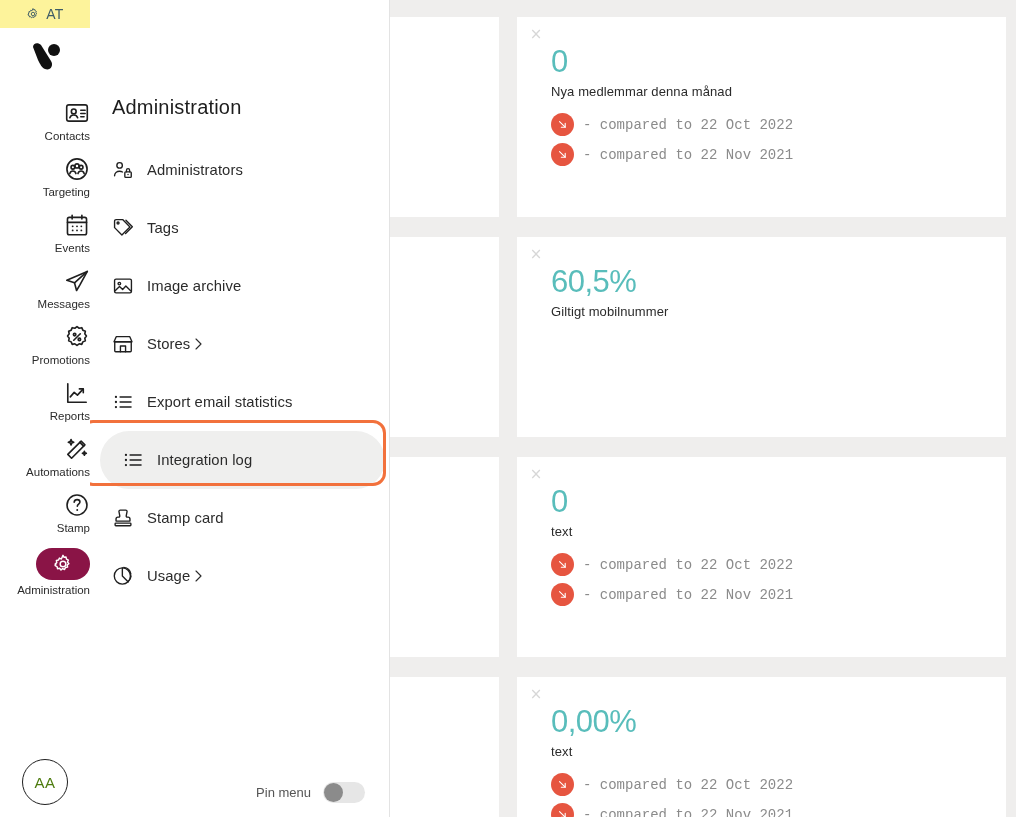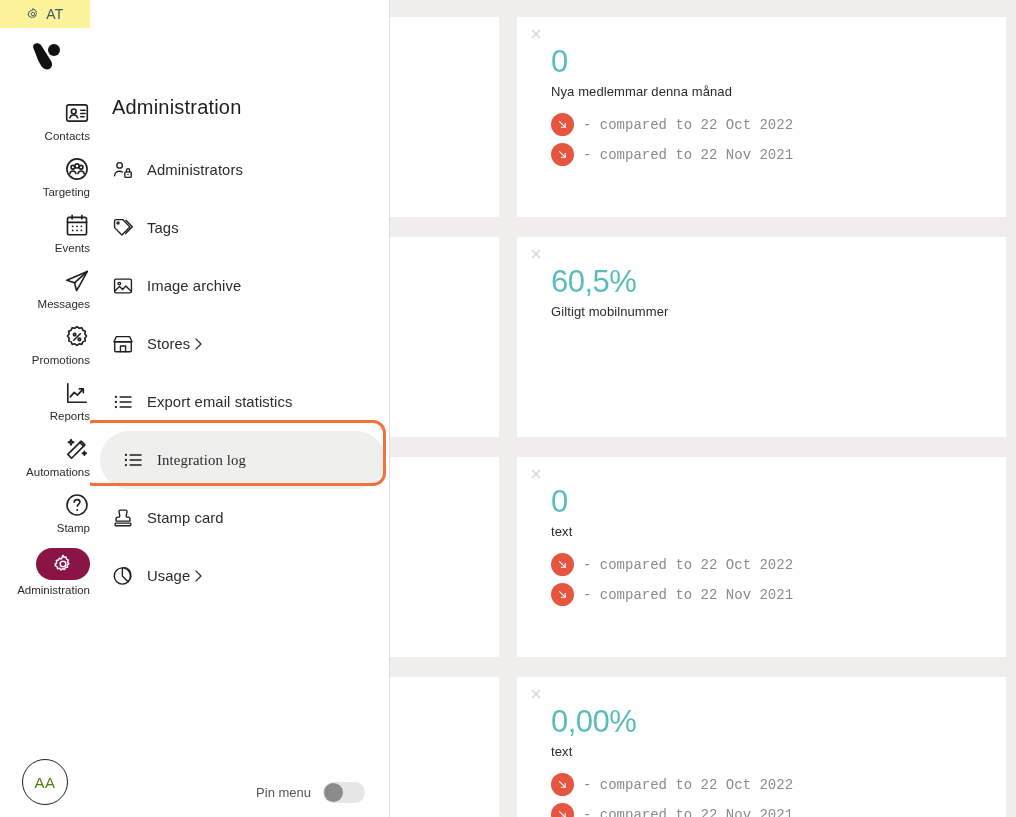--- a/index.html
+++ b/index.html
@@ -138,21 +138,20 @@
   .menu-item .menu-label {
     margin-left: 13px;
     font-size: 14.8px; color: #2b2b2b;
     letter-spacing: .1px;
   }
   .menu-item .chev { margin-left: auto; width: 16px; height: 16px; display:block; }
   .menu-item.selected {
     background: #efefee;
     border-radius: 29px;
     margin: 0 4px 0 10px;
-    font-family: Liberation Serif, serif;
   }
   .highlight-box {
     position: absolute;
     left: 80px; top: 420px;
     width: 306px; height: 66px;
     border: 3px solid #f2713c;
     border-radius: 13px;
     z-index: 18;
     pointer-events: none;
   }

